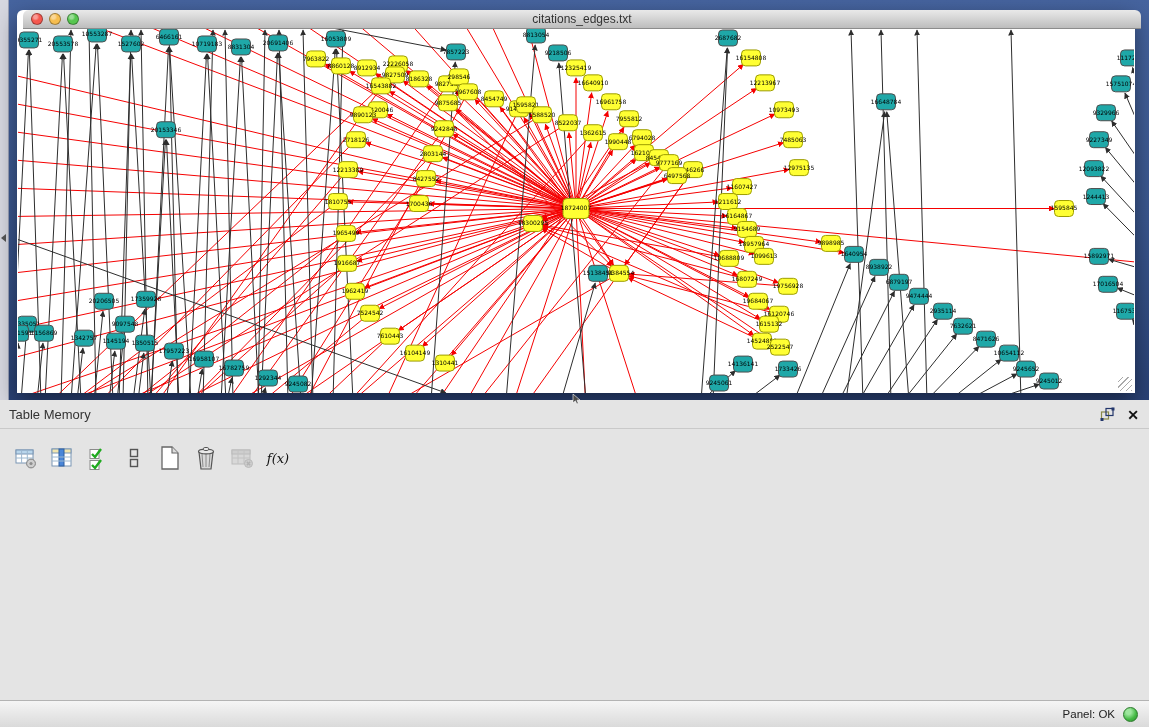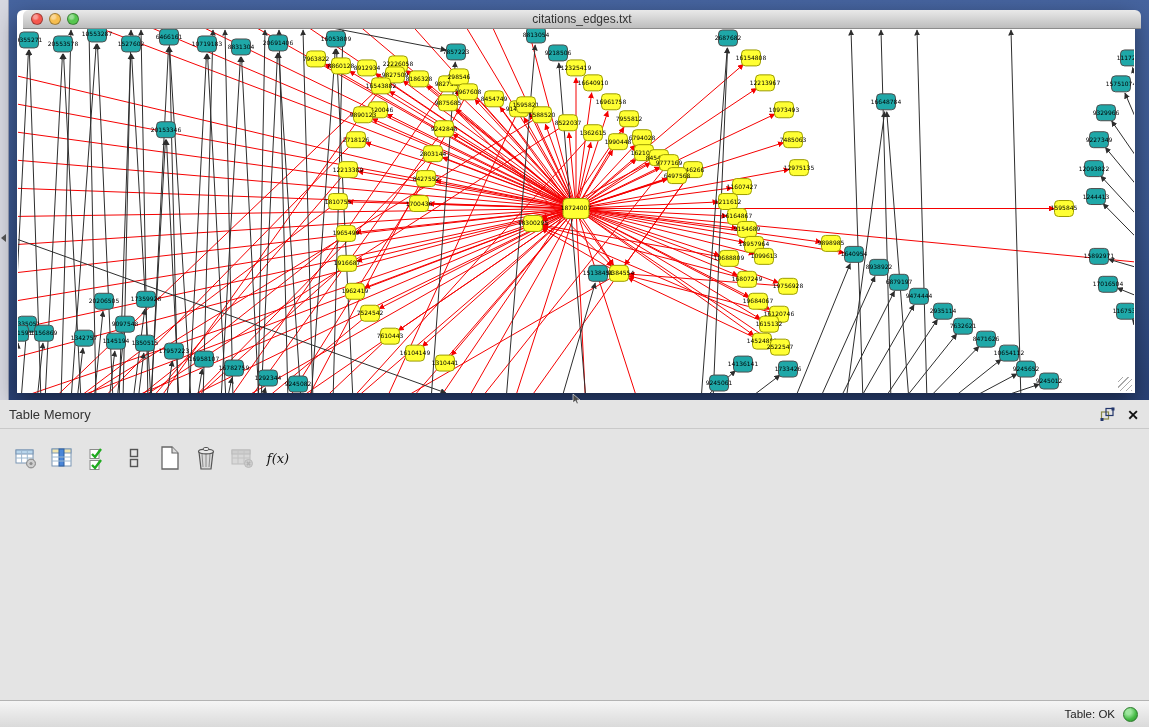--- a/index.html
+++ b/index.html
@@ -615,15 +615,15 @@
         <circle cx="18.5" cy="17.5" r="4" fill="#bcbcbc" stroke="#969696"></circle>
         <path d="M16.8,15.8 l3.4,3.4 M20.2,15.8 l-3.4,3.4" stroke="#8a8a8a" stroke-width="1.4"></path>
       </svg>
     </span>
     <span class="tool-btn fx">f(x)</span>
   </div>
 
 </div>
 
 <div class="statusbar">
-  <span class="mem">Table: OK</span>
+  <span class="mem">Panel: OK</span>
   <span class="memdot"></span>
 </div>
 
 </body></html>

